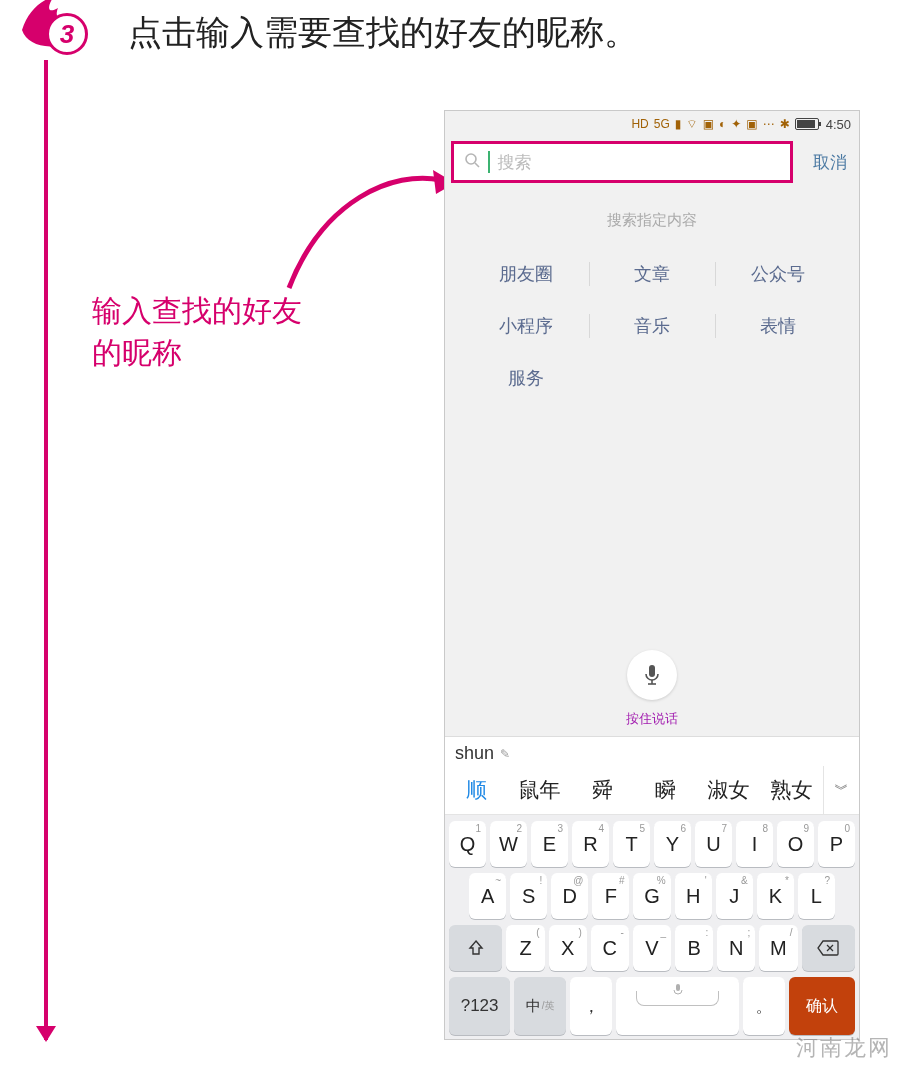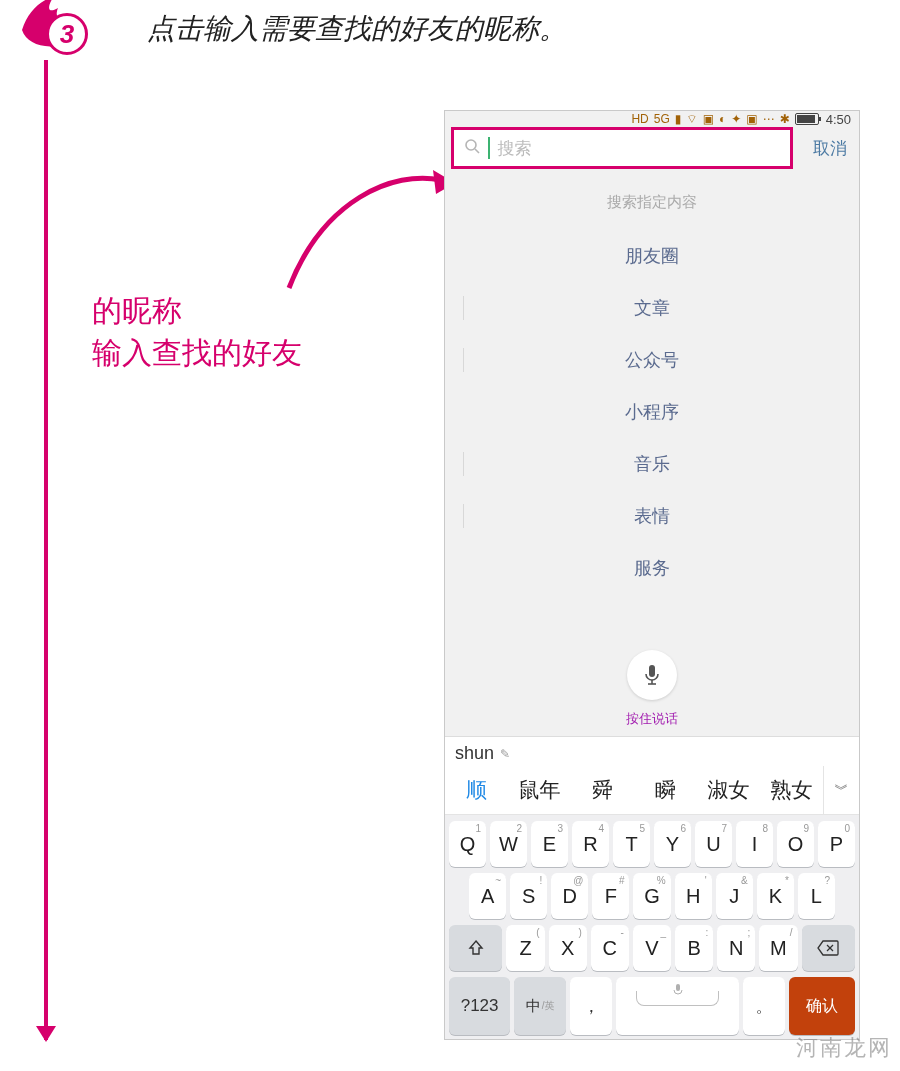--- a/index.html
+++ b/index.html
@@ -5,42 +5,42 @@
   :root { --accent:#d6006c; --blue:#5b6b8f; --key-d:#d8dbdf; }
   *{box-sizing:border-box;}
   body{margin:0;width:900px;height:1071px;font-family:"PingFang SC","Helvetica Neue",Arial,sans-serif;background:#fff;position:relative;overflow:hidden;}
   
   .badge-wrap{position:absolute;left:20px;top:0;}
   .flame{position:absolute;left:0;top:-6px;width:72px;height:58px;}
   .flame svg{display:block;}
   .badge{position:absolute;left:26px;top:13px;width:42px;height:42px;border-radius:50%;background:#fff;border:3px solid var(--accent);display:flex;align-items:center;justify-content:center;font-size:26px;font-weight:700;color:var(--accent);font-style:italic;}
   .vline{position:absolute;left:44px;top:60px;width:4px;height:980px;background:var(--accent);}
   .vline:after{content:"";position:absolute;left:-8px;bottom:-2px;border-left:10px solid transparent;border-right:10px solid transparent;border-top:16px solid var(--accent);}
-  .step-title{position:absolute;left:147px;top:10px;font-size:28px;color:#222;font-style:italic;}
+  .step-title{position:absolute;left:128px;top:10px;font-size:34px;color:#222;}
   
   .callout{position:absolute;left:92px;top:290px;color:var(--accent);font-size:30px;line-height:1.4;}
   .arrow{position:absolute;left:283px;top:140px;width:175px;height:150px;pointer-events:none;}
   
   .phone{position:absolute;left:444px;top:110px;width:416px;height:930px;border:1px solid #c9c9c9;background:#f1f1f1;display:flex;flex-direction:column;}
   .statusbar{height:26px;display:flex;align-items:center;justify-content:flex-end;gap:5px;padding:0 8px;font-size:12px;color:#444;background:#f1f1f1;}
   .sb-ico{font-size:12px;color:#a16207;}
   .sb-time{font-size:13px;margin-left:2px;}
   .battery{width:24px;height:12px;border:1px solid #444;border-radius:2px;position:relative;}
   .battery:after{content:"";position:absolute;right:-3px;top:3px;width:2px;height:4px;background:#444;}
   .battery i{position:absolute;left:1px;top:1px;bottom:1px;width:85%;background:#444;}
   
   .searchrow{height:50px;display:flex;align-items:center;background:#f1f1f1;padding:0 8px 0 6px;gap:8px;}
   .searchbox{flex:1;height:42px;border:3px solid var(--accent);background:#fff;display:flex;align-items:center;padding:0 10px;gap:8px;}
   .searchbox .mg{color:#999;font-size:18px;}
   .searchbox .ph{color:#bbb;font-size:17px;}
   .searchbox .caret{width:1.5px;height:22px;background:#3cb371;}
   .cancel{color:#4c7aa3;font-size:17px;padding:0 4px 0 12px;}
   .sectitle{text-align:center;color:#aaa;font-size:15px;margin:24px 0 18px;}
   .cats{padding:0 18px;}
-  .catrow{display:flex;flex-direction:column;}
+  .catrow{display:flex;}
   .catcell{flex:1;text-align:center;padding:14px 0;color:var(--blue);font-size:18px;position:relative;}
   .catrow .catcell+.catcell:before{content:"";position:absolute;left:0;top:14px;bottom:14px;width:1px;background:#d8d8d8;}
   .spacer{flex:1;}
   .voicewrap{display:flex;flex-direction:column;align-items:center;margin-bottom:8px;}
   .voicebtn{width:50px;height:50px;border-radius:50%;background:#fff;box-shadow:0 1px 3px rgba(0,0,0,.15);display:flex;align-items:center;justify-content:center;color:#555;}
   .voicebtn svg{width:18px;height:22px;}
   .voicehint{color:#a21caf;font-size:13px;margin-top:10px;}
   
   .ime{background:#fff;border-top:1px solid #ddd;}
   .imehead{display:flex;align-items:center;padding:6px 10px 2px;gap:6px;}
@@ -77,22 +77,22 @@
     <svg viewBox="0 0 72 58">
         <path d="M2 36 C 8 18, 18 8, 34 2 C 26 14, 28 20, 38 14 C 34 24, 40 28, 48 22 C 46 30, 54 30, 58 26 C 58 40, 46 50, 36 52 C 20 54, 6 48, 2 36 Z" fill="#d6006c"></path>
       </svg>
   </div>
   <div class="badge">3</div>
 </div>
 <div class="vline"></div>
 <div class="step-title">点击输入需要查找的好友的昵称。</div>
 
 <div class="callout">
+  <div>输入查找的好友</div>
   <div>的昵称</div>
-  <div>输入查找的好友</div>
 </div>
 <svg class="arrow" viewBox="0 0 175 150">
   <path d="M6 148 C 40 60, 110 30, 158 40" stroke="#d6006c" stroke-width="5" fill="none"></path>
   <path d="M172 43 L150 30 L153 54 Z" fill="#d6006c"></path>
 </svg>
 
 <div class="phone">
 
   <div class="statusbar">
     <span class="sb-ico">HD</span>

